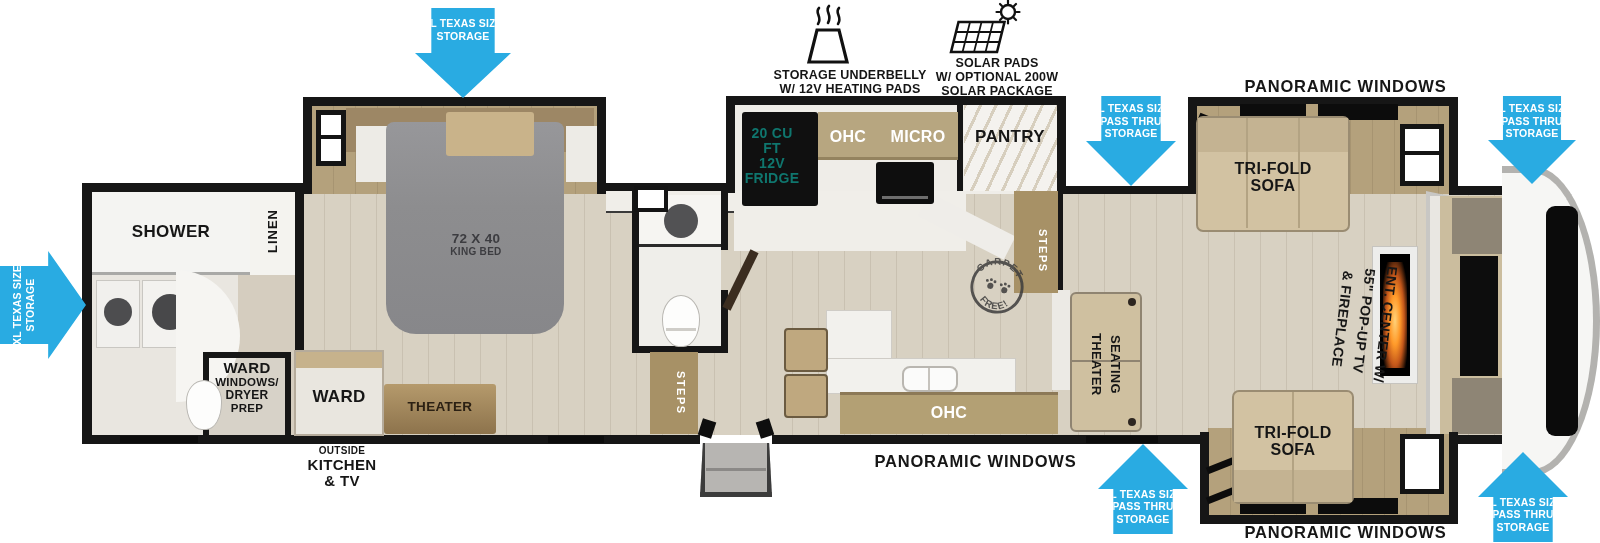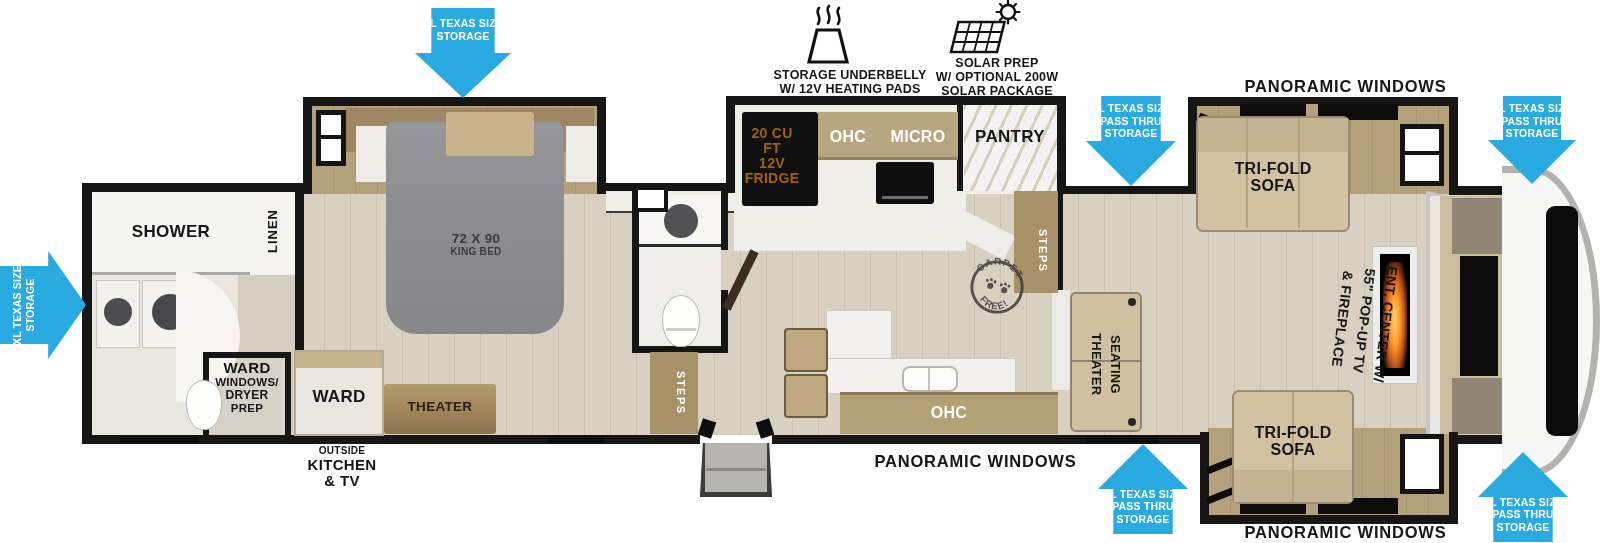--- a/index.html
+++ b/index.html
@@ -122,21 +122,21 @@
     <span style="font-size:12px;">DRYER</span>
     <span style="font-size:11.5px;">PREP</span>
   </div>
 
   <div class="abs" style="left:346px;top:108px;width:248px;height:44px;background:#9d8765;z-index:4;"></div>
   <div class="abs" style="left:356px;top:126px;width:32px;height:56px;background:#edebe6;z-index:4;"></div>
   <div class="abs" style="left:566px;top:126px;width:32px;height:56px;background:#edebe6;z-index:4;"></div>
   <div class="abs" style="left:386px;top:122px;width:178px;height:212px;background:linear-gradient(180deg,#97979a 0%,#8d8d8f 40%,#87878a 100%);border-radius:8px 8px 30px 30px;z-index:5;"></div>
   <div class="abs" style="left:446px;top:112px;width:88px;height:44px;background:#c9b38a;border-radius:3px;z-index:6;"></div>
   <div class="lbl" style="left:388px;top:232px;width:176px;color:#3c3c40;">
-    <span style="font-size:13.5px;">72 X 90</span>
+    <span style="font-size:13.5px;">72 X 40</span>
     <span style="font-size:10px;">KING BED</span>
   </div>
   <div class="abs" style="left:294px;top:350px;width:90px;height:86px;background:#e9e6df;border:2px solid #b5ab9b;z-index:6;"></div>
   <div class="abs" style="left:296px;top:352px;width:86px;height:16px;background:#c6b28c;z-index:6;"></div>
   <div class="lbl" style="left:294px;top:388px;width:90px;font-size:17px;">WARD</div>
   <div class="abs" style="left:384px;top:384px;width:112px;height:50px;background:linear-gradient(180deg,#b59a6c,#8d734c);border-radius:3px;z-index:6;"></div>
   <div class="lbl" style="left:384px;top:400px;width:112px;font-size:13.5px;color:#2b2013;">THEATER</div>
   <div class="lbl" style="left:294px;top:446px;width:96px;">
     <span style="font-size:10px;">OUTSIDE</span>
     <span style="font-size:15px;">KITCHEN</span>
@@ -152,21 +152,21 @@
   <div class="lbl white vtext-rl" style="left:662px;top:356px;height:74px;width:24px;font-size:11px;letter-spacing:1.5px;color:#fff;">STEPS</div>
   <div class="abs" style="left:736px;top:248px;width:9px;height:64px;background:#3b2d20;transform:rotate(26deg);z-index:6;"></div>
   <div class="abs" style="left:700px;top:420px;width:14px;height:17px;background:#0e0e0e;transform:rotate(18deg);z-index:6;"></div>
   <div class="abs" style="left:758px;top:420px;width:14px;height:17px;background:#0e0e0e;transform:rotate(-18deg);z-index:6;"></div>
   <div class="abs" style="left:700px;top:443px;width:72px;height:54px;background:#b7b5b2;border:5px solid #3c3c3c;border-top:none;clip-path:polygon(4% 0,96% 0,100% 100%,0 100%);z-index:6;"></div>
   <div class="abs" style="left:706px;top:468px;width:60px;height:3px;background:#8b8987;z-index:7;"></div>
 
   <div class="abs" style="left:734px;top:191px;width:232px;height:60px;background:#f0eee9;z-index:3;"></div>
   <div class="abs" style="left:930px;top:193px;width:96px;height:26px;background:#efede9;transform:rotate(27deg);transform-origin:left top;z-index:3;"></div>
   <div class="abs" style="left:742px;top:112px;width:76px;height:94px;background:#101010;border-radius:3px;z-index:6;"></div>
-  <div class="lbl white" style="left:742px;top:126px;width:60px;color:#a16207;">
+  <div class="lbl white" style="left:742px;top:126px;width:60px;color:#0f766e;">
     <span style="font-size:14px;">20 CU FT</span>
     <span style="font-size:14px;">12V</span>
     <span style="font-size:14px;">FRIDGE</span>
   </div>
   <div class="abs" style="left:818px;top:112px;width:140px;height:48px;background:#b7a680;border-bottom:3px solid #94835f;z-index:6;"></div>
   <div class="lbl white" style="left:820px;top:128px;width:56px;font-size:16px;color:#fff;">OHC</div>
   <div class="lbl white" style="left:878px;top:128px;width:80px;font-size:16px;color:#fff;">MICRO</div>
   <div class="abs" style="left:876px;top:162px;width:58px;height:42px;background:#0e0e0e;border-radius:3px;z-index:6;"></div>
   <div class="abs" style="left:882px;top:196px;width:46px;height:3px;background:#6d6d6d;z-index:7;"></div>
   <div class="lbl" style="left:962px;top:128px;width:96px;font-size:17px;">PANTRY</div>
@@ -272,21 +272,21 @@
         <line x1="62" y1="20.5" x2="62" y2="23.5"></line>
       <line x1="50.5" y1="12" x2="53.5" y2="12"></line>
         <line x1="70.5" y1="12" x2="73.5" y2="12"></line>
       <line x1="54" y1="4" x2="56" y2="6"></line>
         <line x1="68" y1="18" x2="70" y2="20"></line>
       <line x1="70" y1="4" x2="68" y2="6"></line>
         <line x1="56" y1="18" x2="54" y2="20"></line>
     </g>
   </svg>
   <div class="legend-cap" style="left:912px;top:56px;width:170px;">
-    <span>SOLAR PREP</span>
+    <span>SOLAR PADS</span>
     <span>W/ OPTIONAL 200W</span>
     <span>SOLAR PACKAGE</span>
   </div>
 
   <div class="arrow ar-right" style="left:0;top:251px;width:86px;height:108px;">
     <div class="abs" style="left:-31px;top:41px;width:110px;height:26px;transform:rotate(-90deg);">
       <span>XL TEXAS SIZE</span>
       <span>STORAGE</span>
     </div>
   </div>

